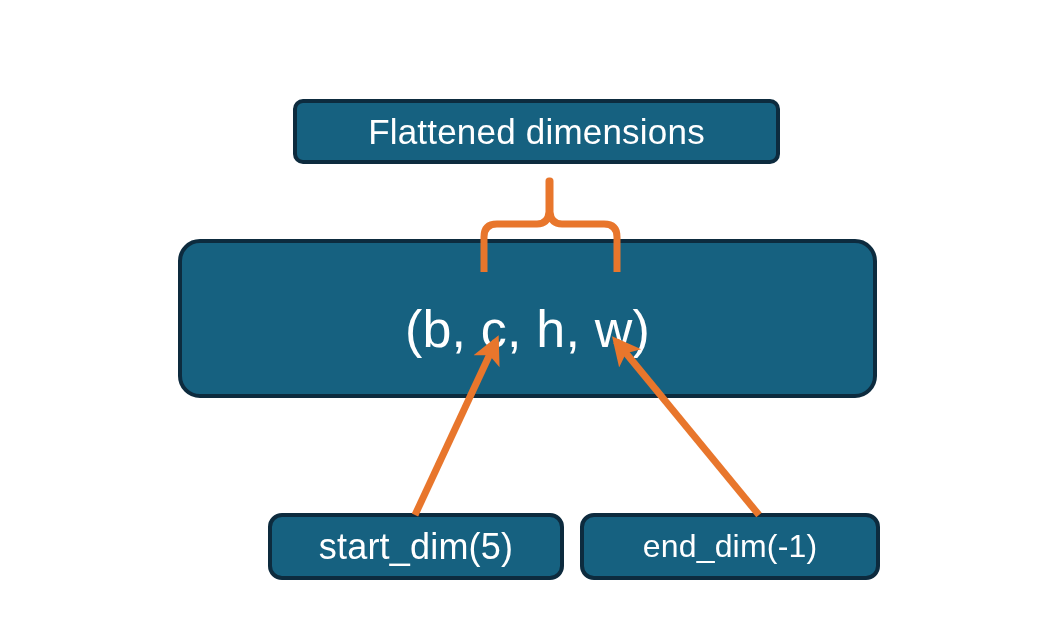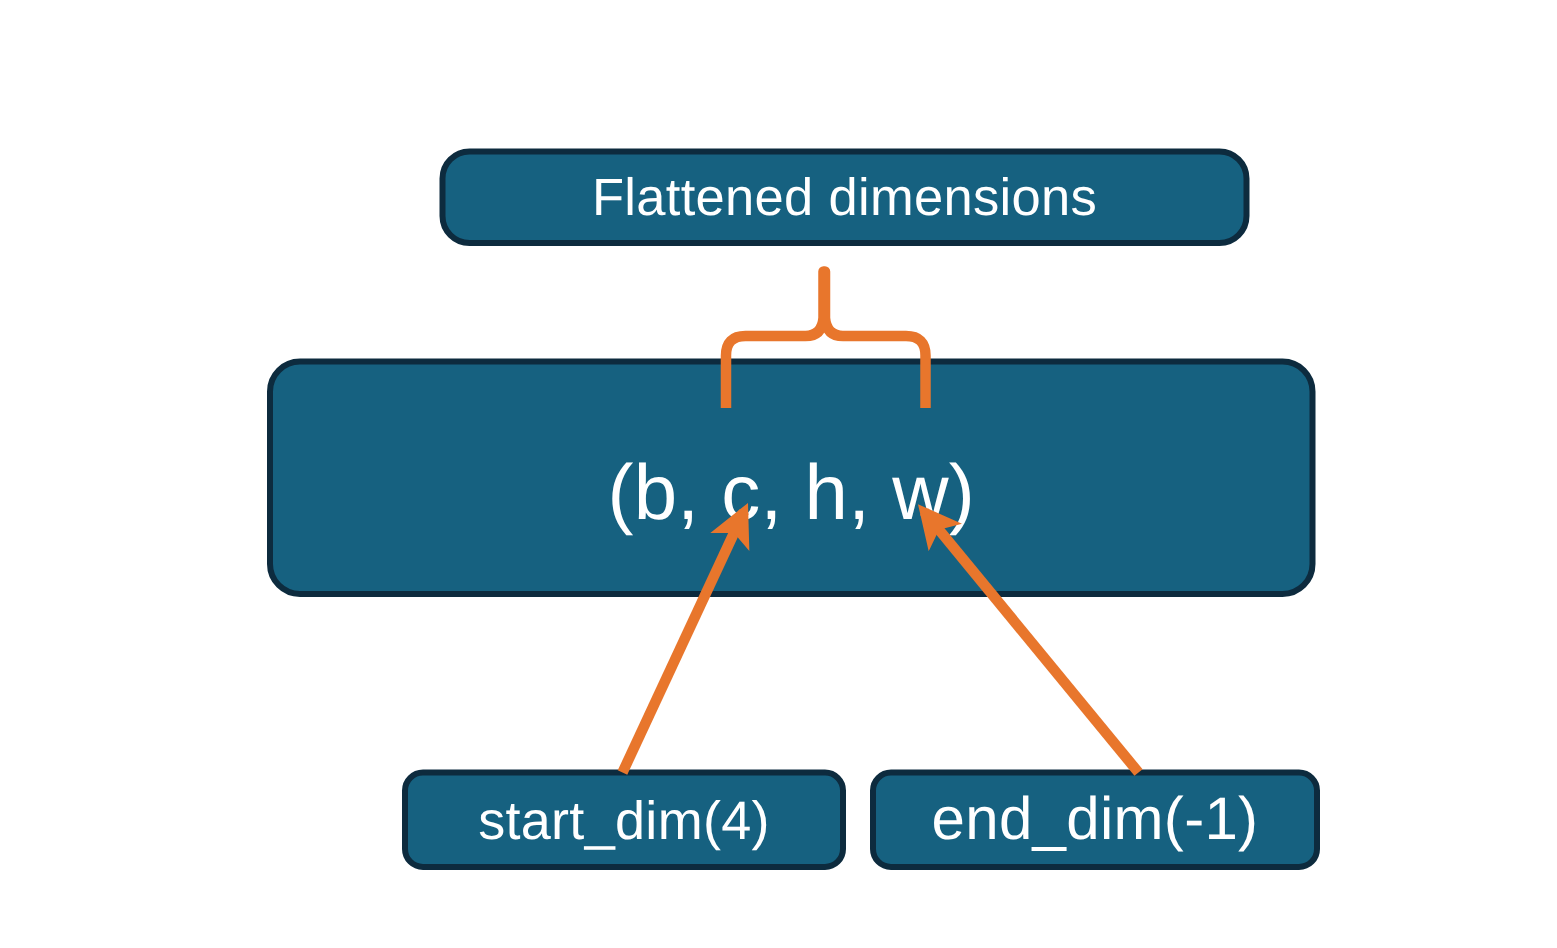--- a/index.html
+++ b/index.html
@@ -28,23 +28,23 @@
     justify-content: center;
     color: #ffffff;
     font-weight: 400;
     letter-spacing: 0.2px;
     white-space: nowrap;
     z-index: 2;
   }
   #node-flattened {
     left: 293px;
     top: 99px;
-    width: 540px;
+    width: 487px;
     height: 65px;
-    border-radius: 20px;
+    border-radius: 10px;
     font-size: 35px;
   }
   #node-tensor {
     left: 178px;
     top: 215px;
     width: 699px;
     height: 159px;
     border-radius: 22px;
     font-size: 52px;
     align-items: center;
@@ -62,21 +62,21 @@
     height: 67px;
     border-radius: 14px;
     font-size: 36px;
   }
   #node-end-dim {
     left: 580px;
     top: 513px;
     width: 300px;
     height: 67px;
     border-radius: 14px;
-    font-size: 40px;
+    font-size: 32px;
   }
   #overlay-arrows {
     position: absolute;
     left: 0;
     top: 0;
     width: 1038px;
     height: 632px;
     z-index: 3;
     pointer-events: none;
   }
@@ -97,21 +97,21 @@
 
   <div class="node" id="node-flattened">
     <span class="box-label">Flattened dimensions</span>
   </div>
 
   <div class="node" id="node-tensor">
     <span class="tensor-label">(b, c, h, w)</span>
   </div>
 
   <div class="node" id="node-start-dim">
-    <span class="box-label">start_dim(4)</span>
+    <span class="box-label">start_dim(5)</span>
   </div>
 
   <div class="node" id="node-end-dim">
     <span class="box-label">end_dim(-1)</span>
   </div>
 
   <svg id="overlay-arrows" viewBox="0 0 1038 632">
     <defs>
       <marker id="arrowhead" markerWidth="4.2" markerHeight="4.6" refX="3.2" refY="2.3" orient="auto" markerUnits="strokeWidth">
         <path d="M0,0.25 L4.1,2.3 L0,4.35 L0.95,2.3 Z" fill="#e8762c"></path>

